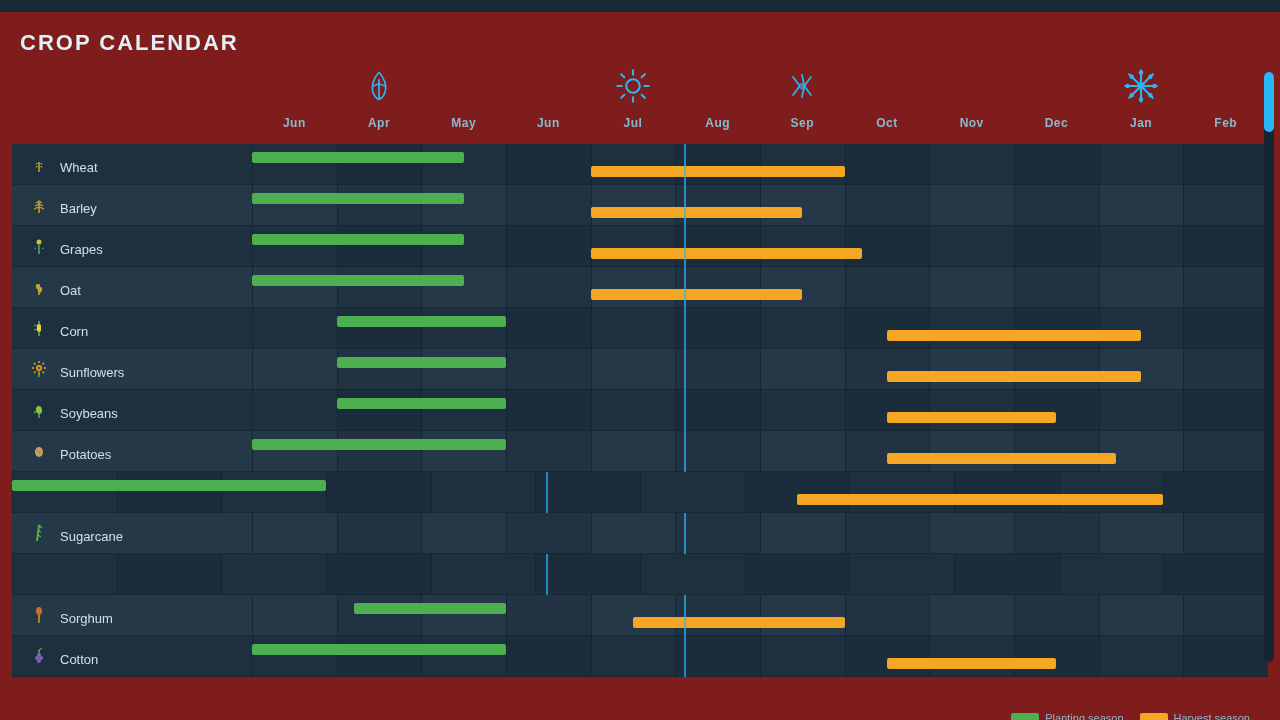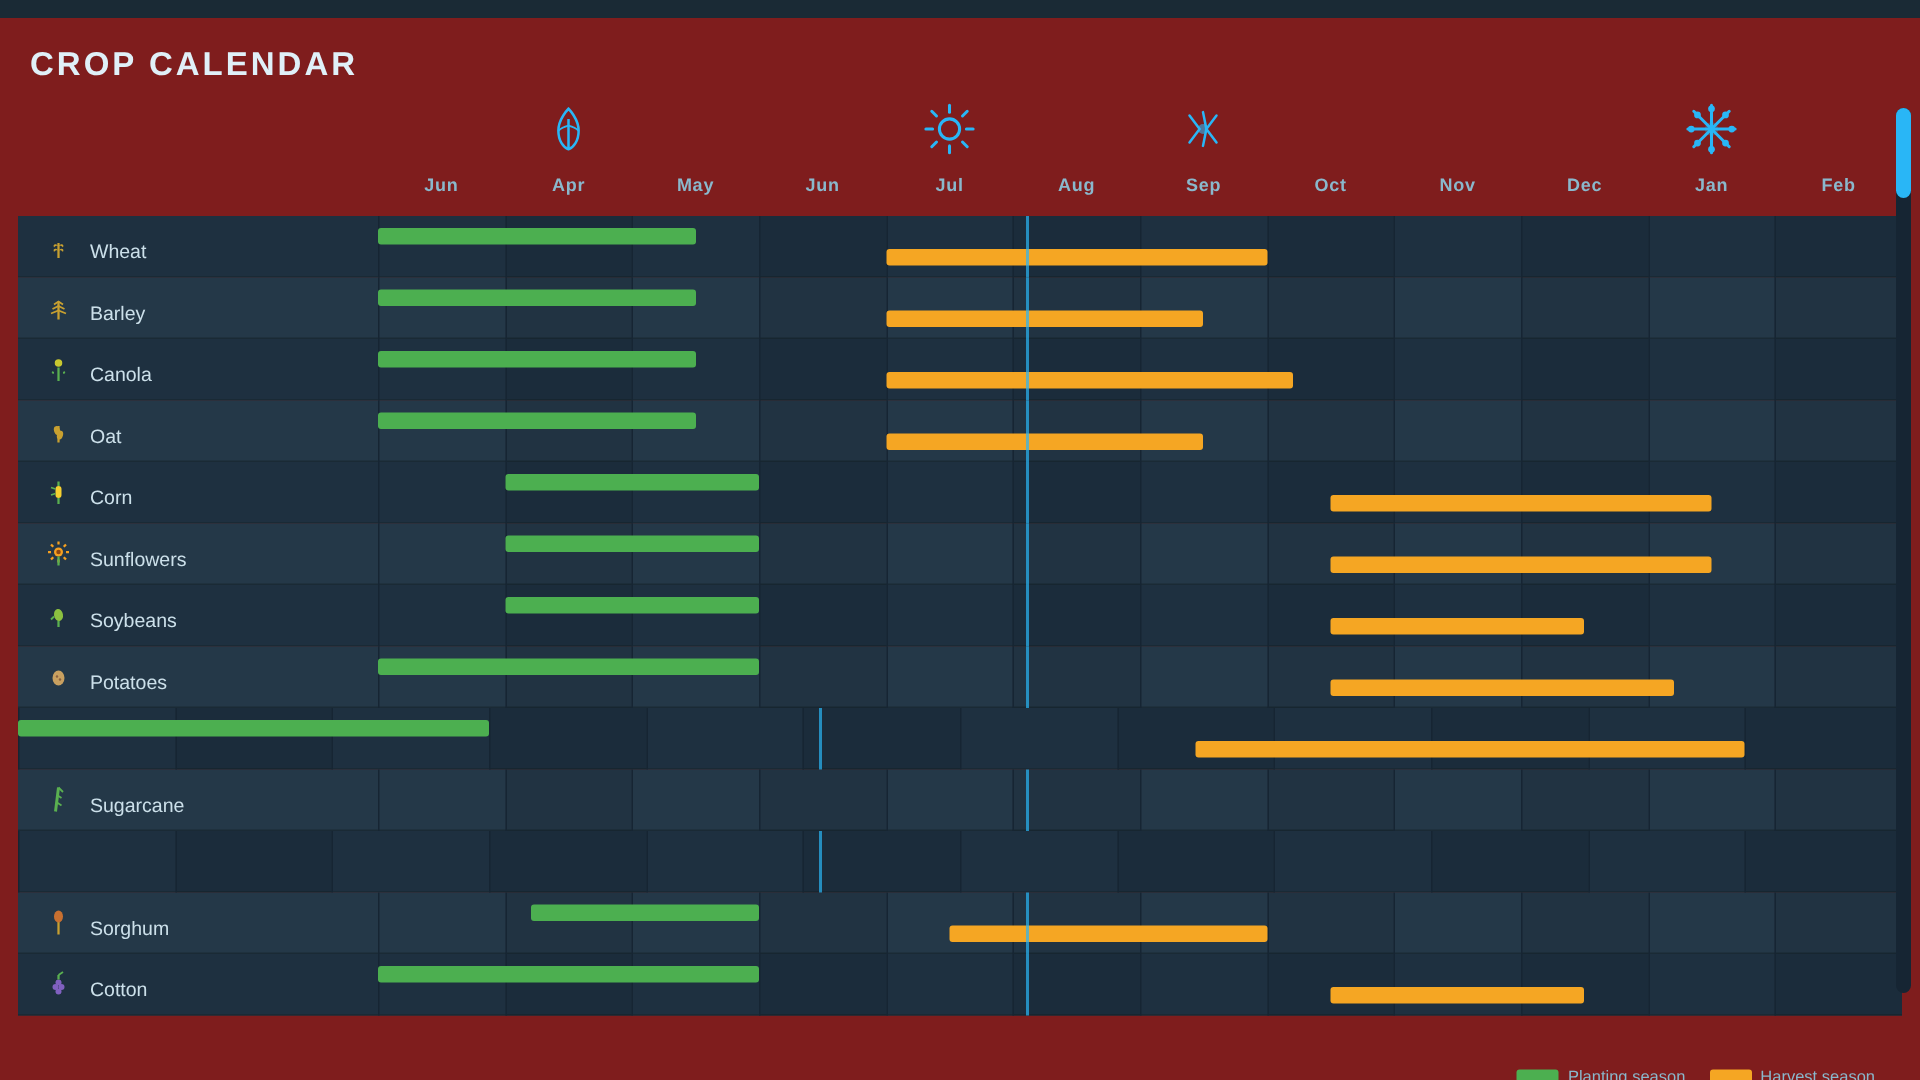--- a/index.html
+++ b/index.html
@@ -329,21 +329,21 @@
         <div class="crop-row">
           <div class="crop-label">
             <div class="crop-icon">
               <svg width="20" height="20" viewBox="0 0 20 20">
                 <circle cx="10" cy="6" r="2.5" fill="#c8c830"></circle>
                 <path d="M10 9 L10 18" stroke="#5ab050" stroke-width="1.5"></path>
                 <path d="M7 12 C5 10 5 14 7 13" fill="#5ab050"></path>
                 <path d="M13 12 C15 10 15 14 13 13" fill="#5ab050"></path>
               </svg>
             </div>
-            <span>Canola</span>
+            <span>Grapes</span>
           </div>
           <div class="crop-bars">
             <div class="month-col"></div>
             <div class="month-col"></div>
             <div class="month-col"></div>
             <div class="month-col"></div>
             <div class="month-col"></div>
             <div class="month-col"></div>
             <div class="month-col"></div>
             <div class="month-col"></div>

